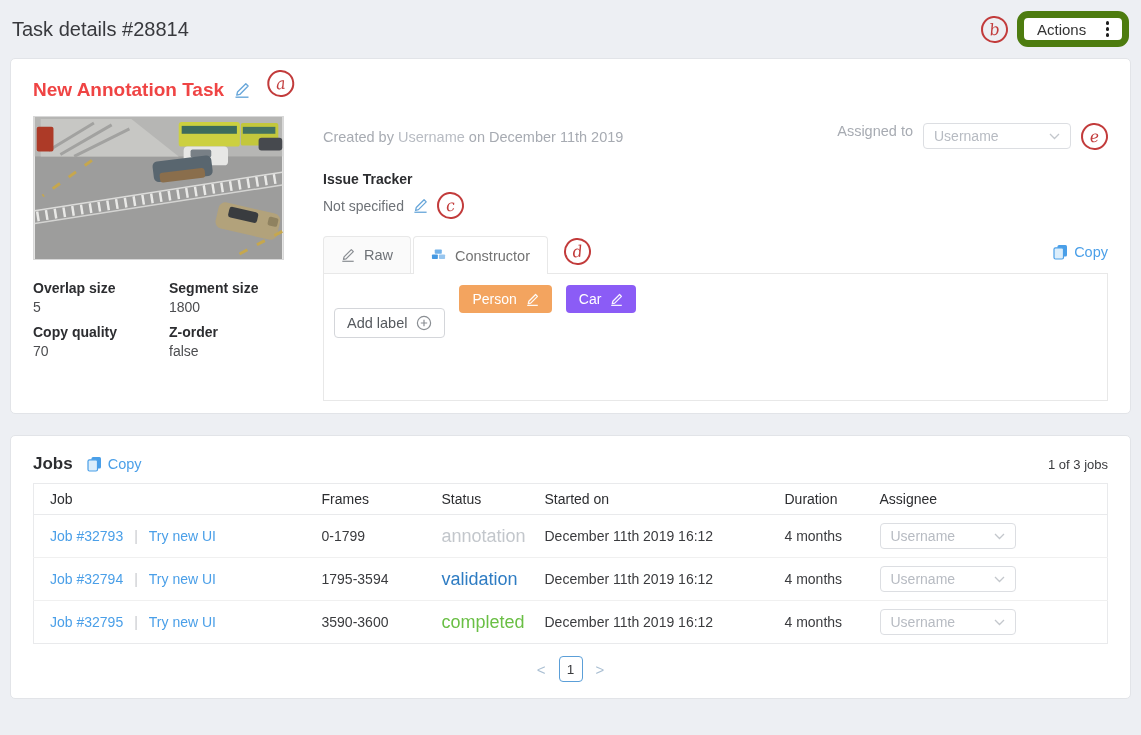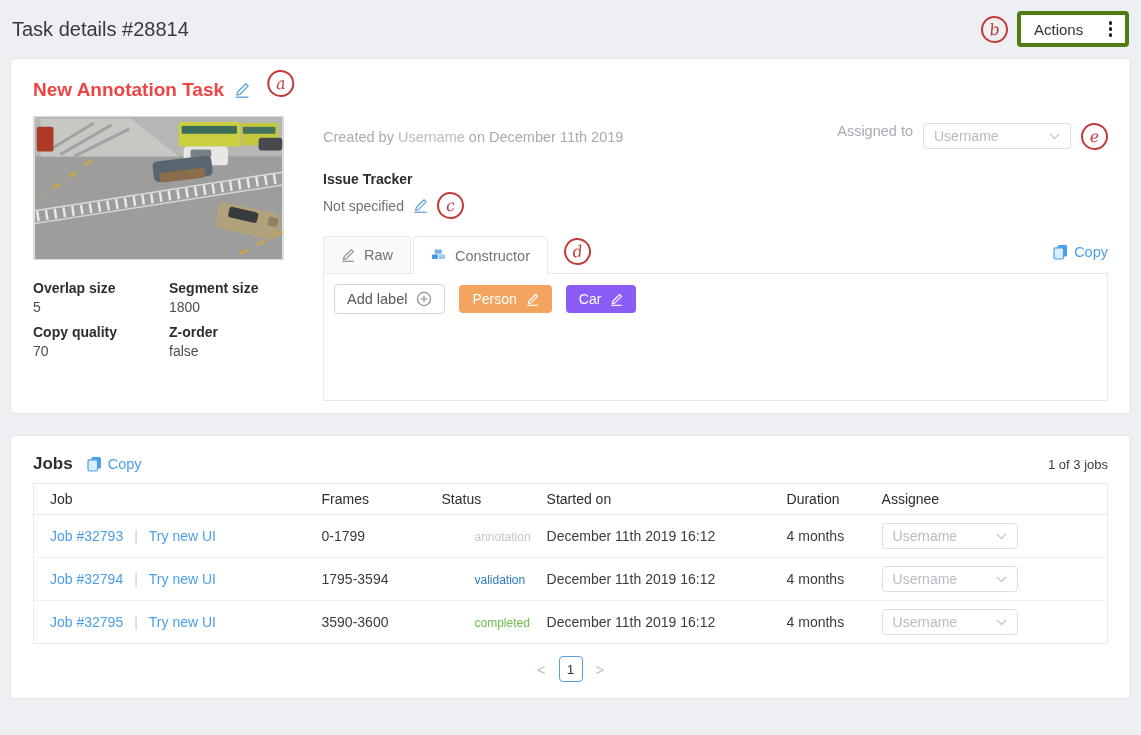--- a/index.html
+++ b/index.html
@@ -4,21 +4,21 @@
 <style>
   * { margin:0; padding:0; box-sizing:border-box; }
   html,body { background:#e9ebee; }
   body { font-family:"Liberation Sans","DejaVu Sans",sans-serif; }
   .page { position:relative; width:1141px; height:735px; background:#edeff3; padding:0 10px; overflow:hidden; }
 
   
   .topbar { height:58px; display:flex; align-items:center; justify-content:space-between; padding:0 2px; }
   .page-title { font-size:20px; font-weight:500; color:#38393d; }
   .topbar-right { display:flex; align-items:center; gap:9px; }
-  .actions-btn { height:36px; min-width:112px; background:#fff; border:4px solid #4d7c0f; border-radius:4px;
+  .actions-btn { height:36px; min-width:112px; background:#fff; border:7px solid #4d7c0f; border-radius:11px;
                  padding:0 13px; display:flex; align-items:center; justify-content:space-between; gap:12px;
                  font-size:15px; color:#333; cursor:pointer; }
   .dots-icon { display:inline-flex; flex-direction:column; gap:2.5px; }
   .dots-icon i { width:3.5px; height:3.5px; background:#1d1d1d; border-radius:50%; }
 
   
   .circle-letter { flex:none; display:inline-flex; align-items:center; justify-content:center;
                    width:27px; height:27px; border:2.2px solid #c23b3b; border-radius:50%;
                    color:#c23b3b; font-size:16px; font-family:"DejaVu Serif",serif; font-style:italic;
                    transform:rotate(-6deg); background:transparent; }
@@ -56,39 +56,39 @@
   .tabs-row { margin-top:17px; display:flex; align-items:flex-end; border-bottom:1px solid #e8e8e8; }
   .tab { height:37px; display:flex; align-items:center; gap:9px; padding:8px 17px; font-size:14.5px;
          border:1px solid #e8e8e8; border-bottom:none; border-radius:4px 4px 0 0; cursor:pointer; }
   .tab-inactive { background:#fafafa; color:#6e7277; }
   .tab-active { background:#fff; color:#737373; margin-left:2px; margin-bottom:-1px; height:38px; }
   .tabs-row .circle-letter { align-self:center; margin-left:16px; margin-bottom:6px; }
   .copy-link { margin-left:auto; align-self:center; margin-bottom:6px; display:flex; align-items:center; gap:6px;
                color:#4a9fe8; font-size:14.5px; cursor:pointer; text-decoration:none; }
   .tab-content { border:1px solid #e8e8e8; border-top:none; height:127px; padding:10px 10px; display:flex; gap:14px; align-items:flex-start; }
   .add-label-btn { height:30px; background:#fff; border:1px solid #d4d6da; border-radius:4px; color:#55595e;
-                   font-size:14.5px; display:flex; align-items:center; gap:9px; padding:0 12px; cursor:pointer; }
+                   font-size:14.5px; display:flex; align-items:center; gap:9px; padding:0 12px; cursor:pointer;margin-top:24px; }
   .chip { height:28px; margin-top:1px; border-radius:4px; color:#fff; font-size:14px; display:flex;
           align-items:center; gap:9px; padding:0 13px; cursor:pointer; }
   .chip .edit-icon { color:rgba(255,255,255,.95); }
 
   
   .jobs-header { display:flex; align-items:center; height:34px; }
   .jobs-title { font-size:17px; font-weight:700; color:#2c2d30; }
   .jobs-header .copy-link { margin-left:14px; margin-bottom:0; align-self:center; }
   .jobs-count { margin-left:auto; font-size:13px; color:#3a3b3e; }
 
   table.jobs-table { width:100%; border-collapse:collapse; border:1px solid #e9eaec; font-size:14px; margin-top:2px; }
   .jobs-table th { text-align:left; font-weight:400; color:#2c2d30; height:31px; padding-left:16px;
                    border-bottom:1px solid #e9eaec; }
   .jobs-table td { height:43px; padding-left:16px; color:#3a3b3e; }
   .jobs-table tbody tr + tr td { border-top:1px solid #f0f0f0; }
   a.blue-link { color:#4a9fe8; text-decoration:none; cursor:pointer; }
   .link-sep { color:#c8cace; padding:0 11px; }
-  .status-text { font-size:12px;margin-left:33px; }
+  .status-text { font-size:18px; }
   td .ui-select { width:136px; height:26px; }
 
   .pagination { display:flex; align-items:center; justify-content:center; gap:13px; margin-top:12px; }
   .pg-arrow { color:#a9bed2; font-size:15px; cursor:pointer; line-height:1; user-select:none; }
   .pg-page { width:24px; height:26px; background:#fff; border:1px solid #5b9fd8; border-radius:4px;
              display:flex; align-items:center; justify-content:center; font-size:13.5px; color:#3a3b3e; cursor:pointer; }
 
   svg { display:block; }
 </style>
 </head>

